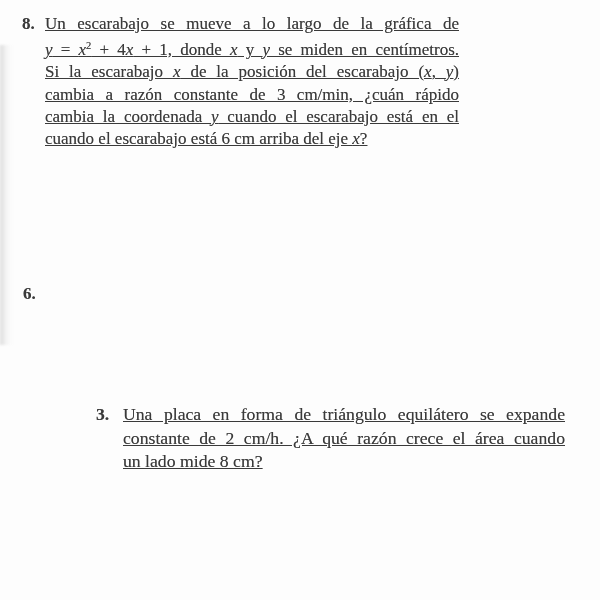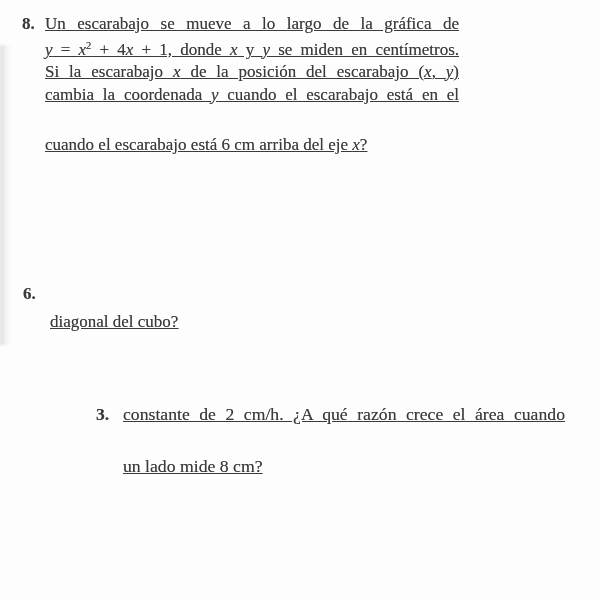--- a/index.html
+++ b/index.html
@@ -29,21 +29,20 @@
     flex: 1 1 auto;
     text-decoration: underline;
   }
   .line {
     text-align: justify;
     text-align-last: justify;
     -moz-text-align-last: justify;
   }
   .line.last {
     text-align-last: left;
-    margin-top: 28px;
     -moz-text-align-last: left;
   }
   .it { font-style: italic; }
   .sup {
     font-size: 0.62em;
     vertical-align: 0.55em;
     letter-spacing: 0;
   }
   
   #problem-8 { left: 22px; top: 13px;  width: 437px; font-size: 17px;   line-height: 22.3px; }
@@ -69,33 +68,34 @@
 <div id="page">
 
   <div class="left-artifact"></div>
 
   <div id="problem-8" class="problem">
     <div class="num">8.</div>
     <div class="body">
         <div class="line"><span>Un escarabajo se mueve a lo largo de la gráfica de</span></div>
         <div class="line"><span class="it">y</span><span> = </span><span class="it">x</span><span class="sup">2</span><span> + 4</span><span class="it">x</span><span> + 1, donde </span><span class="it">x</span><span> y </span><span class="it">y</span><span> se miden en centímetros.</span></div>
         <div class="line"><span>Si la escarabajo </span><span class="it">x</span><span> de la posición del escarabajo (</span><span class="it">x</span><span>, </span><span class="it">y</span><span>)</span></div>
+        <div class="line"><span>cambia a razón constante de 3 cm/min, ¿cuán rápido</span></div>
         <div class="line"><span>cambia la coordenada </span><span class="it">y</span><span> cuando el escarabajo está en el</span></div>
         <div class="line last"><span>cuando el escarabajo está 6 cm arriba del eje </span><span class="it">x</span><span>?</span></div>
       </div>
   </div>
 
   <div id="problem-6" class="problem">
     <div class="num">6.</div>
     <div class="body">
-        <div class="line last"><span>diagonal del cubo?</span></div>
       </div>
   </div>
 
   <div id="problem-3" class="problem">
     <div class="num">3.</div>
     <div class="body">
+        <div class="line"><span>Una placa en forma de triángulo equilátero se expande</span></div>
         <div class="line"><span>constante de 2 cm/h. ¿A qué razón crece el área cuando</span></div>
         <div class="line last"><span>un lado mide 8 cm?</span></div>
       </div>
   </div>
 
 </div>
 
 </body></html>

